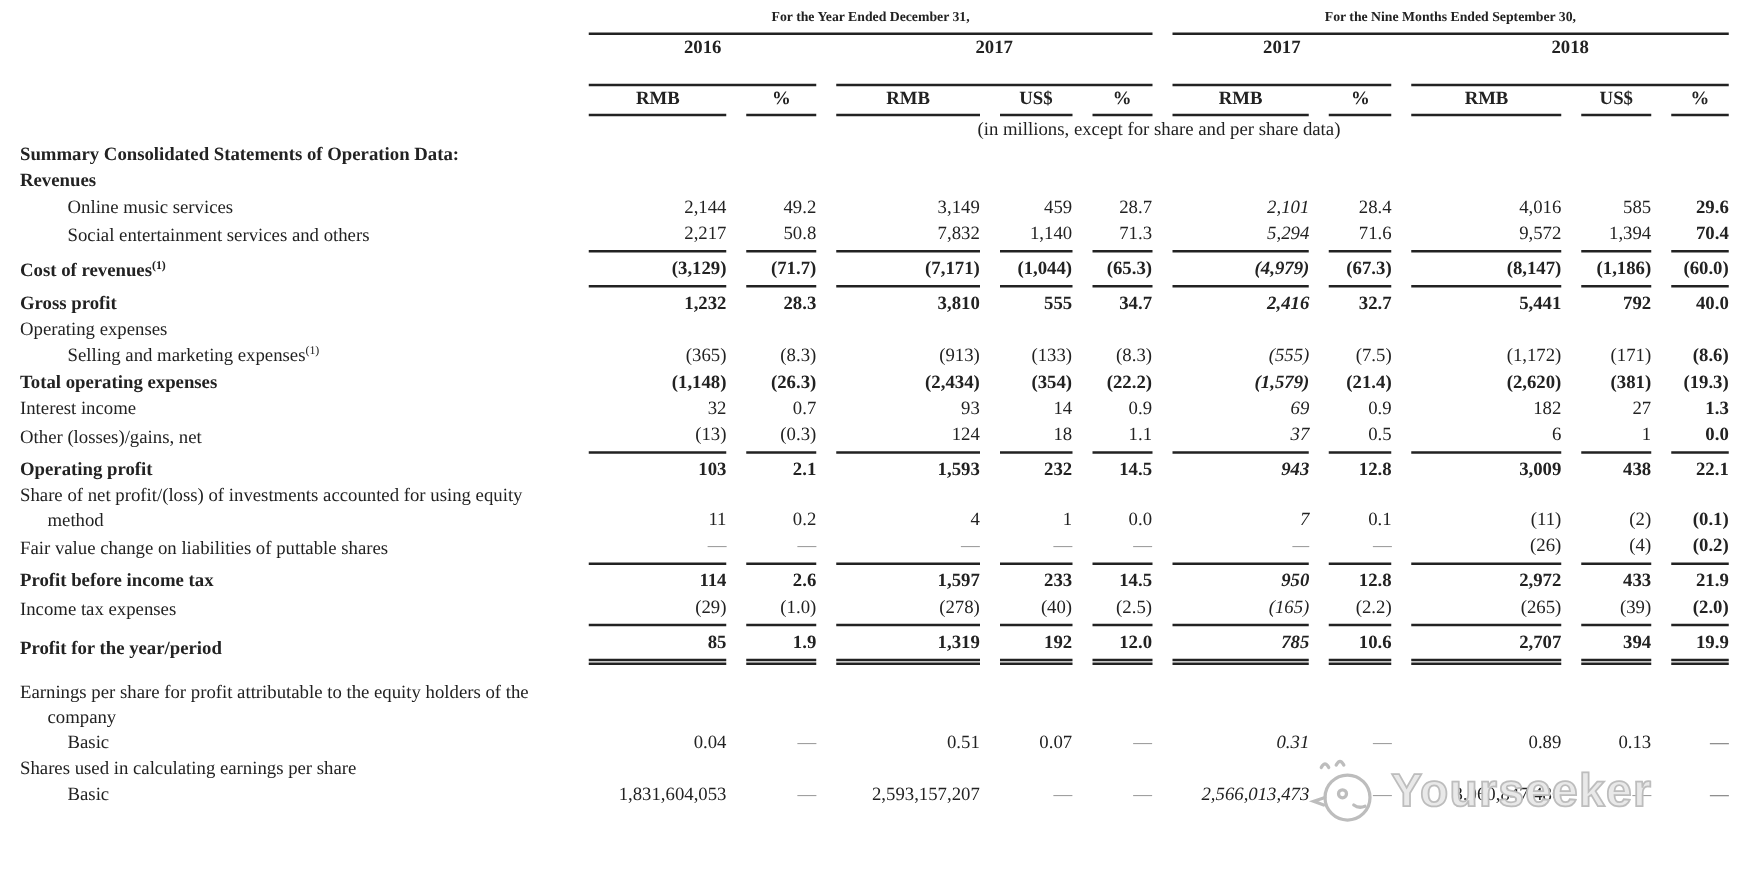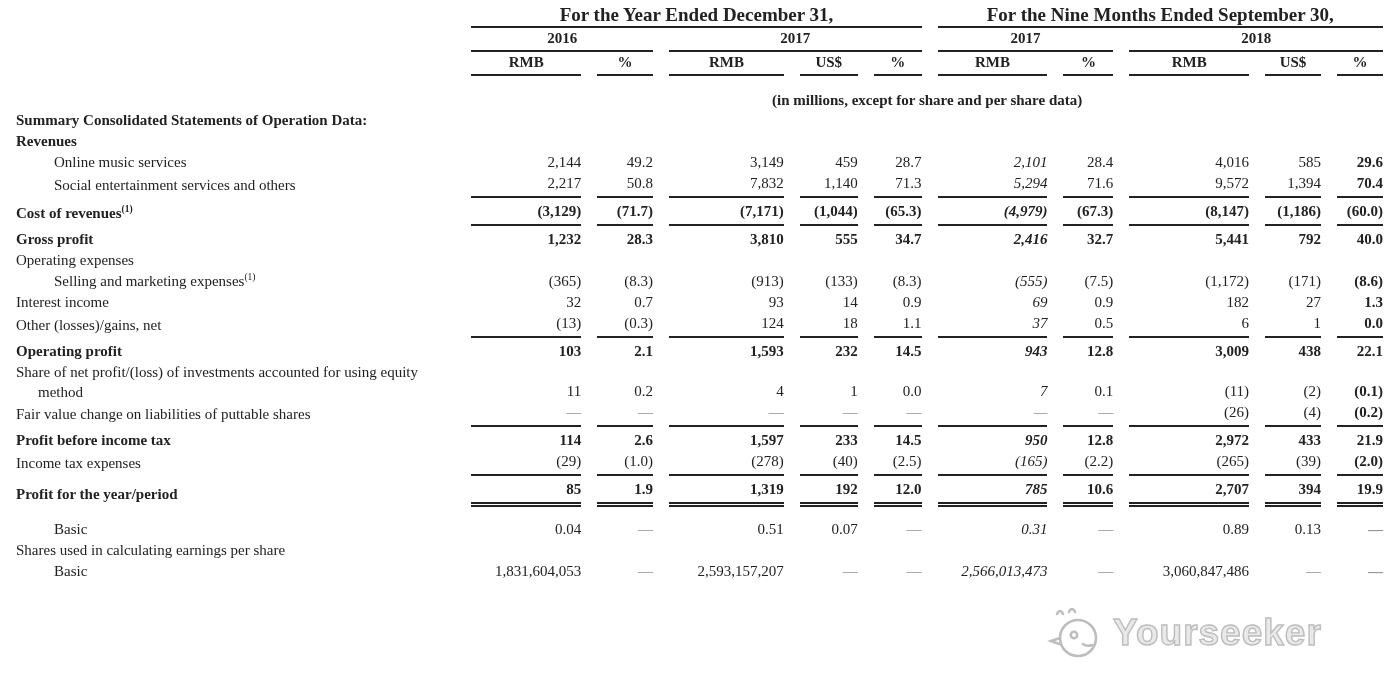--- a/index.html
+++ b/index.html
@@ -17,25 +17,25 @@
   th,td{
     padding:0;font-size:15px;line-height:21px;
     white-space:nowrap;vertical-align:bottom;color:#222;
   }
   th{font-weight:bold;}
   .c-lbl{width:440px;}
   .c1{width:110px;}.c2{width:56px;}.c3{width:115px;}.c4{width:58px;}.c5{width:48px;}
   .c6{width:110px;font-style:italic;}.c7{width:50px;}.c8{width:120px;}.c9{width:56px;}.c10{width:46px;font-weight:bold;}
   thead th.group{
     text-align:center;border-bottom:2.5px solid #222;
-    font-size:19px;padding-bottom:1px;
-  }
-  thead th.year{text-align:center;border-bottom:2.5px solid #222;padding-bottom:1px;}
+    font-size:11px;padding-bottom:1px;
+  }
+  thead th.year{text-align:center;border-bottom:2.5px solid #222;padding-bottom:18px;}
   thead th.colh{text-align:center;border-bottom:2.5px solid #222;padding-bottom:1px;}
-  thead td.note{text-align:center;font-weight:bold;line-height:19px;padding-top:15px;}
+  thead td.note{text-align:center;font-weight:normal;line-height:19px;padding-top:2px;}
   td.num{text-align:right;}
   tr.bold td{font-weight:bold;}
   td.label{text-align:left;}
   td.label.ind1{padding-left:38px;}
   td.label.hang{
     white-space:normal;padding-left:22px;text-indent:-22px;line-height:20px;
   }
   tr.rule-single td{border-bottom:2px solid #222;padding-bottom:2px;}
   tr.rule-single td.label{border-bottom:none;}
   tr.rule-double td{border-bottom:5px double #222;padding-bottom:2px;}
@@ -203,20 +203,33 @@
         <td class="num c2">(8.3)</td>
         <td class="num c3">(913)</td>
         <td class="num c4">(133)</td>
         <td class="num c5">(8.3)</td>
         <td class="num c6">(555)</td>
         <td class="num c7">(7.5)</td>
         <td class="num c8">(1,172)</td>
         <td class="num c9">(171)</td>
         <td class="num c10">(8.6)</td>
       </tr>
+      <tr class="bold">
+        <td class="label">Total operating expenses</td>
+        <td class="num c1">(1,148)</td>
+        <td class="num c2">(26.3)</td>
+        <td class="num c3">(2,434)</td>
+        <td class="num c4">(354)</td>
+        <td class="num c5">(22.2)</td>
+        <td class="num c6">(1,579)</td>
+        <td class="num c7">(21.4)</td>
+        <td class="num c8">(2,620)</td>
+        <td class="num c9">(381)</td>
+        <td class="num c10">(19.3)</td>
+      </tr>
       <tr>
         <td class="label">Interest income</td>
         <td class="num c1">32</td>
         <td class="num c2">0.7</td>
         <td class="num c3">93</td>
         <td class="num c4">14</td>
         <td class="num c5">0.9</td>
         <td class="num c6">69</td>
         <td class="num c7">0.9</td>
         <td class="num c8">182</td>
@@ -306,20 +319,33 @@
         <td class="num c1">85</td>
         <td class="num c2">1.9</td>
         <td class="num c3">1,319</td>
         <td class="num c4">192</td>
         <td class="num c5">12.0</td>
         <td class="num c6">785</td>
         <td class="num c7">10.6</td>
         <td class="num c8">2,707</td>
         <td class="num c9">394</td>
         <td class="num c10">19.9</td>
+      </tr>
+      <tr>
+        <td class="label hang">Earnings per share for profit attributable to the equity holders of the company</td>
+        <td class="num c1"></td>
+        <td class="num c2"></td>
+        <td class="num c3"></td>
+        <td class="num c4"></td>
+        <td class="num c5"></td>
+        <td class="num c6"></td>
+        <td class="num c7"></td>
+        <td class="num c8"></td>
+        <td class="num c9"></td>
+        <td class="num c10"></td>
       </tr>
       <tr>
         <td class="label ind1">Basic</td>
         <td class="num c1">0.04</td>
         <td class="num c2 dash">—</td>
         <td class="num c3">0.51</td>
         <td class="num c4">0.07</td>
         <td class="num c5 dash">—</td>
         <td class="num c6">0.31</td>
         <td class="num c7 dash">—</td>

